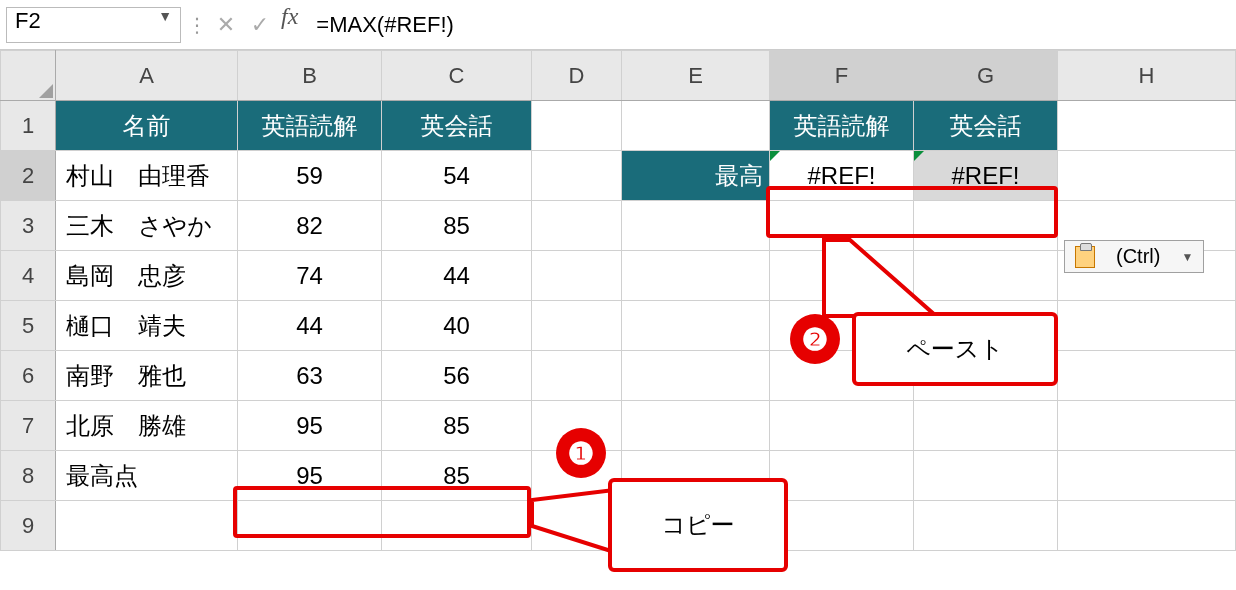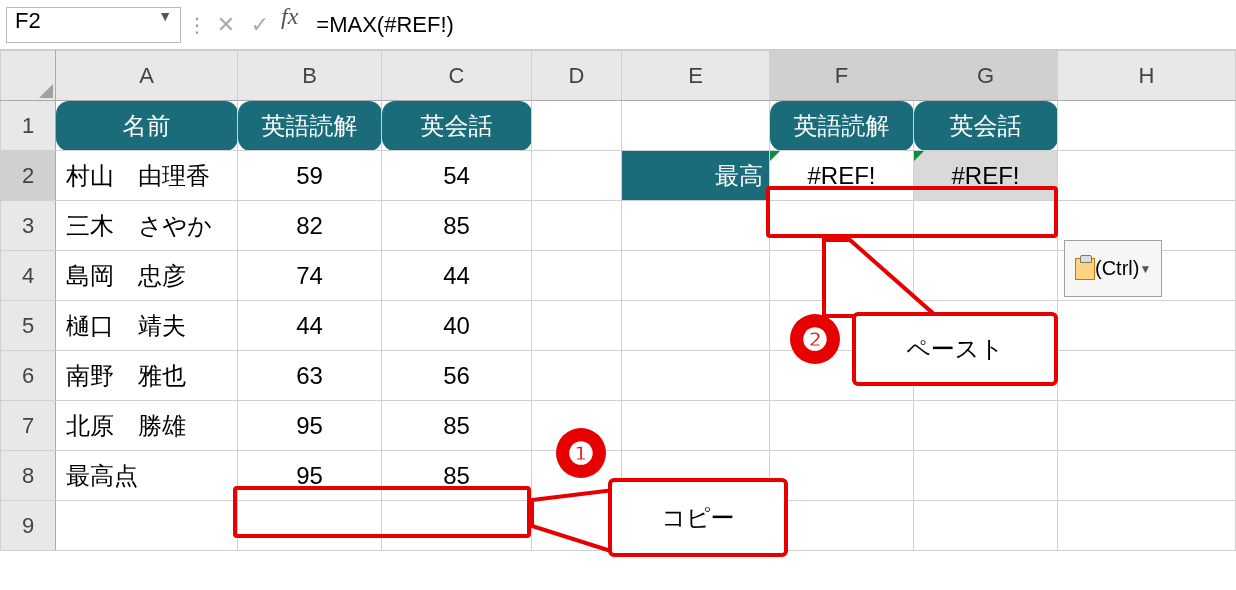--- a/index.html
+++ b/index.html
@@ -20,21 +20,21 @@
     .grid th, .grid td { border: 1px solid #d0d0d0; height: 50px; font-size: 24px; font-weight: normal; background: #fff; }
     .grid .corner { width: 55px; background: #e8e8e8; border-right: 1px solid #aaa; border-bottom: 1px solid #aaa; position: relative; }
     .grid .col-head { background: #e8e8e8; text-align: center; color: #444; height: 36px; font-size: 22px; border-bottom: 1px solid #aaa; }
     .grid .row-head { width: 55px; background: #e8e8e8; text-align: center; color: #444; font-size: 22px; border-right: 1px solid #aaa; }
     .grid .row-head.sel { background: #d0d0d0; }
     .grid td.cell { padding: 0 10px; }
     .grid td.num { text-align: center; }
     .grid td.txt { text-align: left; }
 
     
-    .hdr { background: #1a6c7a !important; color: #fff; text-align: center !important; font-weight: bold; border-radius: 13px; }
+    .hdr { background: #1a6c7a !important; color: #fff; text-align: center !important; font-weight: bold; }
     .hdr-lbl { background: #1a6c7a !important; color: #fff; text-align: right !important; font-weight: bold; padding-right: 6px !important; position: relative; font-family: Liberation Serif, serif; }
 
     
     .warn-badge { position: absolute; right: -34px; top: 10px; width: 30px; height: 30px; background: #ffcf33; border: 1px solid #8a6000; display: flex; align-items: center; justify-content: center; font-weight: bold; color: #5a3b00; font-size: 20px; clip-path: polygon(50% 5%, 95% 90%, 5% 90%); padding-top: 6px; }
 
     
     .err-tri { position: relative; text-decoration: underline; }
     .err-tri::before { content: ""; position: absolute; top: 0; left: 0; border-top: 10px solid #0a8f3c; border-right: 10px solid transparent; }
 
     
@@ -46,21 +46,21 @@
     .cF { width: 144px; }
     .cG { width: 144px; }
     .cH { width: 178px; }
 
     
     .red-box { position: absolute; border: 4px solid #e60000; border-radius: 6px; background: #fff; display: flex; align-items: center; justify-content: center; font-size: 24px; font-weight: 500; z-index: 30; }
     .red-rect { position: absolute; border: 4px solid #e60000; border-radius: 4px; z-index: 20; pointer-events: none; }
     .red-circle { position: absolute; width: 50px; height: 50px; border-radius: 50%; background: #e60000; color: #fff; display: flex; align-items: center; justify-content: center; font-size: 30px; font-weight: bold; z-index: 31; }
 
     
-    .paste-opts { position: absolute; border: 1px solid #a0a0a0; background: #f6f6f6; padding: 16px 10px; font-size: 20px; display: flex; align-items: center; gap: 0; z-index: 40; }
+    .paste-opts { position: absolute; border: 1px solid #a0a0a0; background: #f6f6f6; padding: 4px 10px; font-size: 20px; display: flex; align-items: center; gap: 21px; z-index: 40; }
     .paste-opts .clip { width: 20px; height: 22px; border: 1px solid #c77700; background: #ffd27f; position: relative; }
     .paste-opts .clip::before { content:""; position:absolute; top:-4px; left:4px; width:10px; height:6px; border:1px solid #777; border-radius:2px 2px 0 0; background:#ddd; }
     .paste-opts .caret { font-size: 12px; color: #555; }
     .col-head.sel-col { background: #d0d0d0; }
 
     
     .corner::after { content:""; position:absolute; right:2px; bottom:2px; border-bottom: 14px solid #a0a0a0; border-left: 14px solid transparent; }
 
     
     .tail-svg { position: absolute; z-index: 29; }
@@ -200,21 +200,21 @@
     </table>
 </div>
 
 <div class="red-rect" style="left:233px; top:486px; width:298px; height:52px;"></div>
 
 <div class="red-rect" style="left:766px; top:186px; width:292px; height:52px;"></div>
 
 <svg class="tail-svg" style="left:528px; top:486px; width:90px; height:70px;">
   <polygon points="4,14 4,40 86,66 86,4" fill="#fff" stroke="#e60000" stroke-width="4"></polygon>
 </svg>
-<div class="red-box" style="left:608px; top:478px; width:180px; height:79px;align-items:center;">
+<div class="red-box" style="left:608px; top:478px; width:180px; height:94px;align-items:center;">
   <span>コピー</span>
 </div>
 <div class="red-circle" style="left:556px; top:428px;">❶</div>
 
 <svg class="tail-svg" style="left:820px; top:236px; width:120px; height:85px;">
   <polygon points="4,4 30,4 116,80 4,80" fill="#fff" stroke="#e60000" stroke-width="4"></polygon>
 </svg>
 <div class="red-box" style="left:852px; top:312px; width:206px; height:74px;">
   <span>ペースト</span>
 </div>

